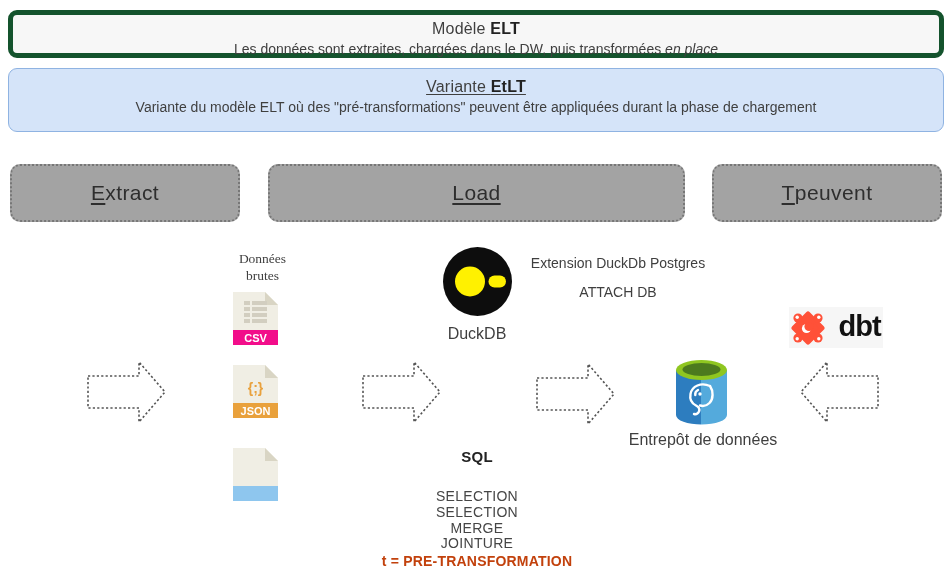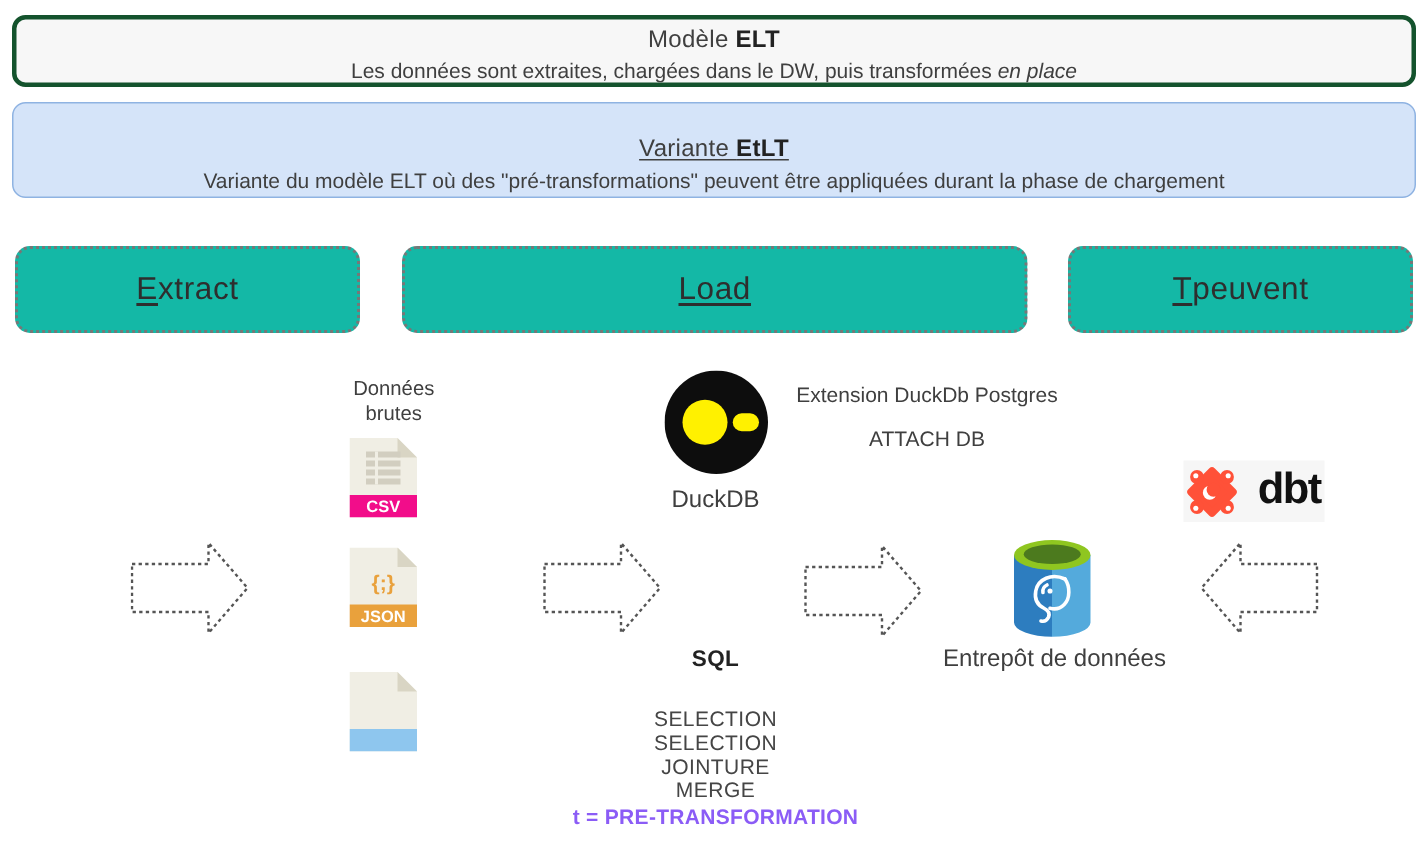--- a/index.html
+++ b/index.html
@@ -3,32 +3,32 @@
 <meta charset="utf-8">
 <style>
   * { margin:0; padding:0; box-sizing:border-box; }
   html,body { width:952px; height:572px; background:#ffffff;
     font-family:"Liberation Sans", sans-serif; color:#3f3f3f; }
   .stage { position:relative; width:952px; height:572px; overflow:hidden; }
 
   
   .banner { position:absolute; left:8px; width:936px; border-radius:9px;
     text-align:center; }
-  .banner-elt { top:10px; height:48px; background:#f7f7f7; border:3px solid #14532d;
+  .banner-elt { top:10px; height:48px; background:#f7f7f7; border:5px solid #14532d;
     padding-top:5px; }
   .banner-etlt { top:68px; height:64px; background:#d5e4f9; border:1px solid #8fb3e2;
-    padding-top:22px; }
+    padding-top:9px; }
   .banner-title { font-size:16px; letter-spacing:.2px; }
   .banner-title b { font-weight:700; color:#222; }
   .banner-sub { font-size:14px; margin-top:3px; }
   .u { text-decoration:underline; text-underline-offset:2px; }
 
   
   .phase-box { position:absolute; top:164px; height:58px; border:2px dotted #777;
-    border-radius:10px; background:#14b8a6; display:flex; align-items:center;
+    border-radius:10px; background:#a3a3a3; display:flex; align-items:center;
     justify-content:center; }
   .phase-extract { left:10px;  width:230px; }
   .phase-load    { left:268px; width:417px; }
   .phase-transform { left:712px; width:230px; }
   .phase-label { font-size:21px; color:#2e2e2e; letter-spacing:.4px; }
   .phase-label .lead { text-decoration:underline; text-underline-offset:3px; }
 
   
   .abs { position:absolute; }
   .ctr { text-align:center; }
@@ -41,21 +41,21 @@
   
   .dbt-box { left:789px; top:307px; width:94px; height:41px; background:#f6f6f6;
     display:flex; align-items:center; justify-content:center; gap:13px; }
   .dbt-text { font-size:29px; font-weight:700; color:#111; letter-spacing:-1px;
     line-height:1; padding-bottom:3px; }
 
   
   .sql-title { font-size:15px; font-weight:700; color:#222; letter-spacing:.3px; }
   .sql-ops { margin-top:24px; font-size:14px; line-height:15.8px; color:#454545;
     letter-spacing:.3px; }
-  .sql-highlight { font-size:14px; font-weight:700; color:#8b5cf6; margin-top:0.5px;
+  .sql-highlight { font-size:14px; font-weight:700; color:#c2410c; margin-top:0.5px;
     letter-spacing:.2px; }
 </style>
 </head>
 <body>
 
 <div class="stage">
 
   <div class="banner banner-elt">
     <div class="banner-title"><span>Modèle </span><b>ELT</b></div>
     <div class="banner-sub"><span>Les données sont extraites, chargées dans le DW, puis transformées </span><i>en place</i></div>
@@ -69,21 +69,21 @@
   <div class="phase-box phase-extract">
     <span class="phase-label"><span class="lead">E</span><span>xtract</span></span>
   </div>
   <div class="phase-box phase-load">
     <span class="phase-label"><span class="lead">Load</span><span></span></span>
   </div>
   <div class="phase-box phase-transform">
     <span class="phase-label"><span class="lead">T</span><span>peuvent</span></span>
   </div>
 
-  <div class="abs ctr small" style="left:205px; top:250px; width:115px;">
+  <div class="abs ctr small" style="left:205px; top:250px; width:115px;font-family:Liberation Serif, serif;">
     <div>Données</div>
     <div>brutes</div>
   </div>
 
   <div class="abs" style="left:233px; top:292px;">
     <svg class="file-ic" viewBox="0 0 45 53">
       <path d="M0 0 h32 l13 13 v40 h-45 z" fill="#f0eee4"></path>
       <path d="M32 0 l13 13 h-13 z" fill="#d9d5c4"></path>
       <g fill="#d2cec0">
         <rect x="11" y="9" width="23" height="4"></rect>
@@ -193,24 +193,24 @@
         <path d="M36 27 c-9 -4 -18 0 -19.5 8 c-1 5.5 1.5 9.5 5.5 11.5 c3 1.5 4 3.5 3 6 c-1 2 -3 3 -5 2.5"></path>
         <path d="M36 27 c3.5 5 3.5 13 -0.5 17 c-2.5 2.5 -6 3.5 -9.5 2.5"></path>
         <path d="M24 31 c-2 1 -3 3 -2.7 5"></path>
       </g>
       <circle cx="26" cy="35" r="1.7" fill="#ffffff"></circle>
     </svg>
   </div>
 
   <div class="abs ctr cap" style="left:603px; top:430px; width:200px;">Entrepôt de données</div>
 
-  <div class="abs ctr" style="left:377px; top:431px; width:200px;">
+  <div class="abs ctr" style="left:377px; top:448px; width:200px;">
     <div class="sql-title">SQL</div>
     <div class="sql-ops">
       <div>SELECTION</div>
       <div>SELECTION</div>
+      <div>MERGE</div>
       <div>JOINTURE</div>
-      <div>MERGE</div>
     </div>
     <div class="sql-highlight">t = PRE-TRANSFORMATION</div>
   </div>
 
 </div>
 
 </body></html>

